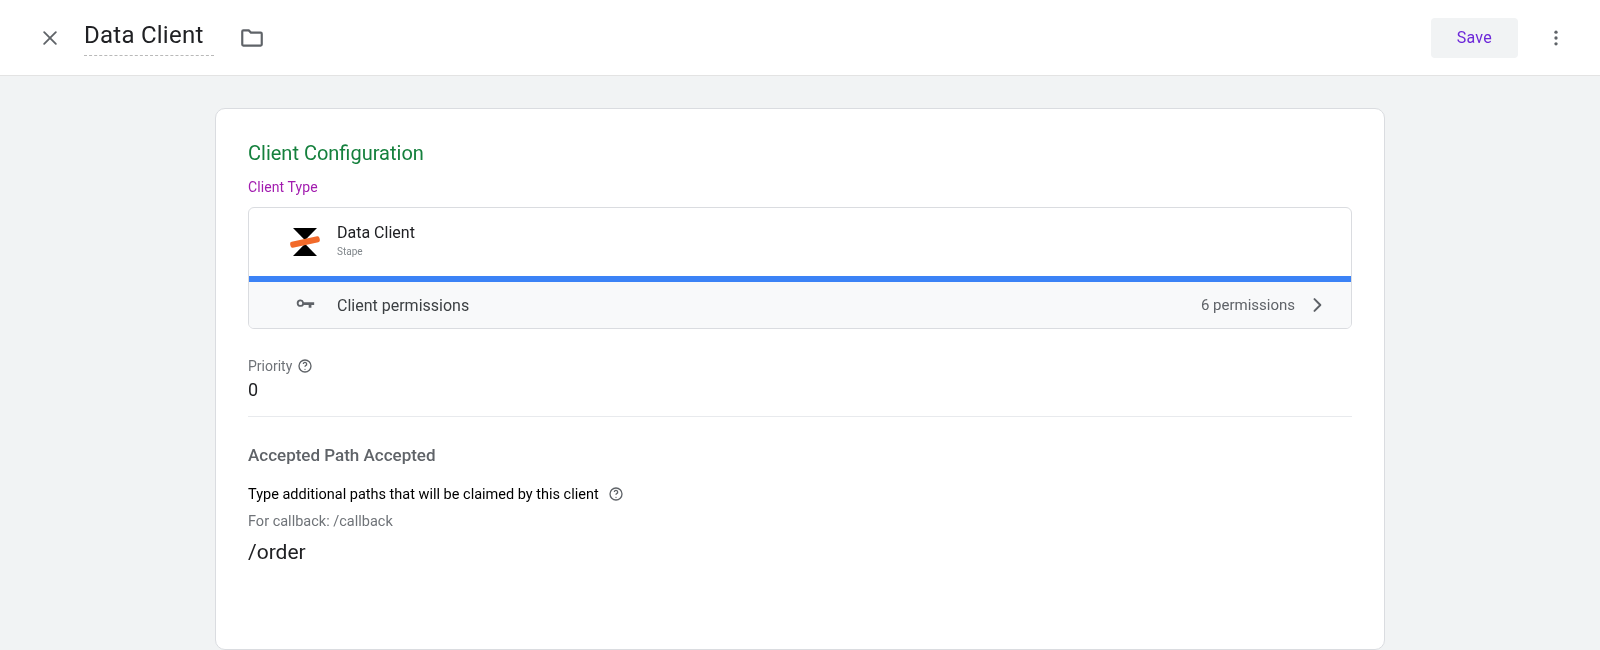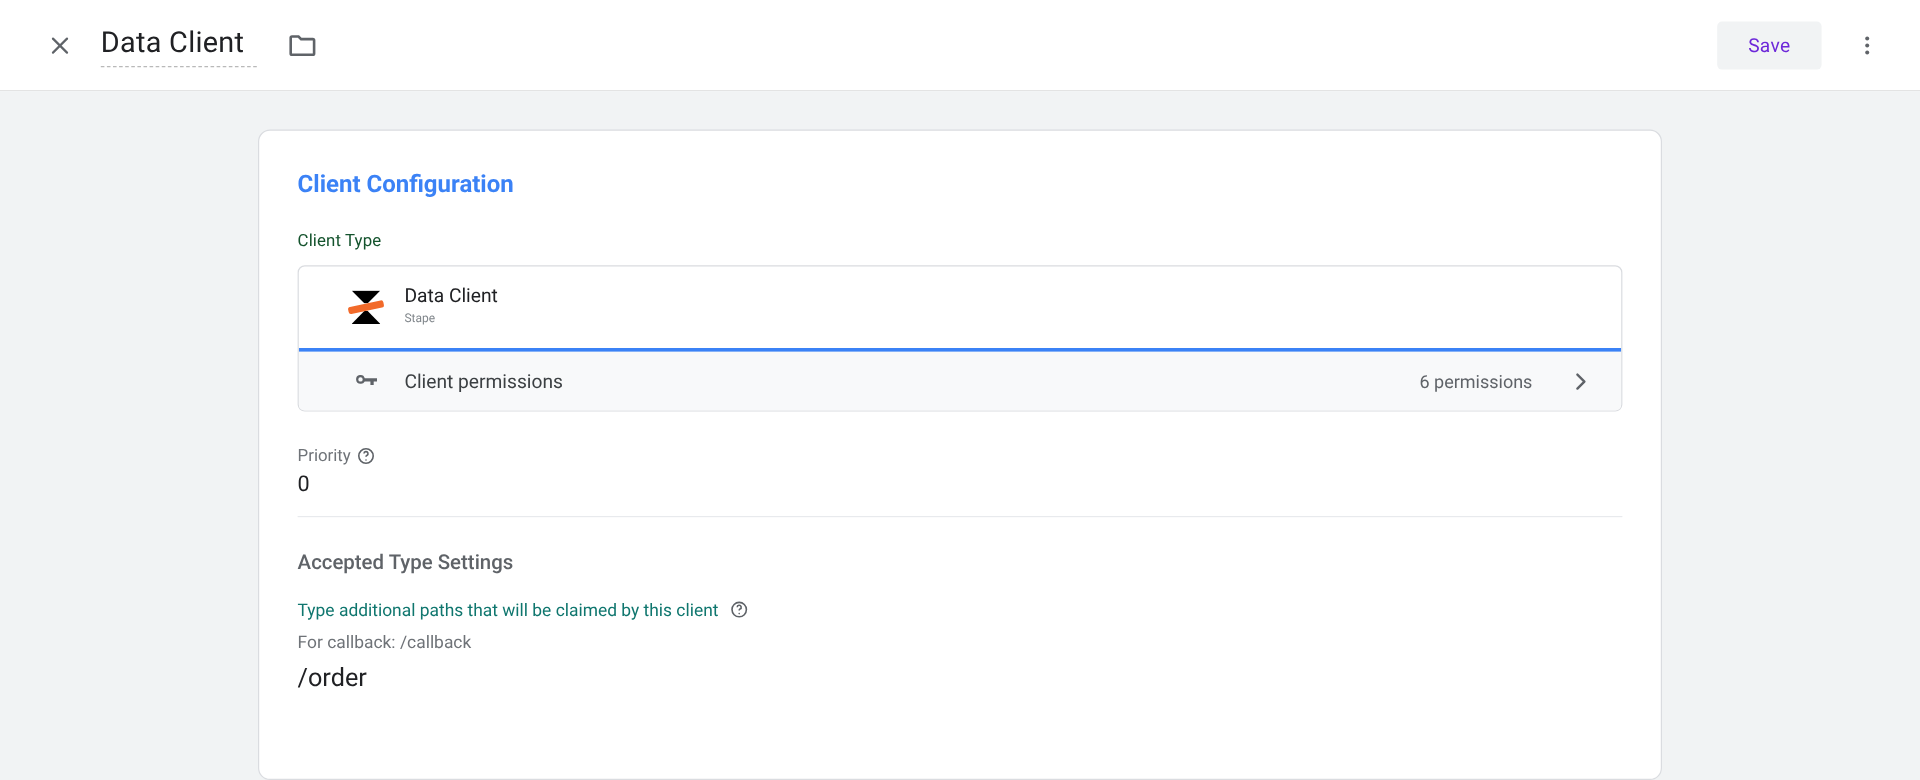--- a/index.html
+++ b/index.html
@@ -82,46 +82,46 @@
   }
   .card {
     width: 1170px;
     background: #fff;
     border: 1px solid #dadce0;
     border-radius: 10px;
     padding: 32px;
   }
   .card-title {
     font-size: 20px;
-    font-weight: 700;
-    color: #3b82f6;
-    margin-bottom: 28px;
+    font-weight: 400;
+    color: #15803d;
+    margin-bottom: 14px;
   }
 
   .section-label {
     font-size: 14px;
-    color: #14532d;
+    color: #a21caf;
     margin-bottom: 12px;
     letter-spacing: 0.1px;
   }
 
   
   .ct-box {
     border: 1px solid #dadce0;
     border-radius: 6px;
     overflow: hidden;
     margin-bottom: 28px;
   }
   .ct-row {
     display: flex;
     align-items: center;
     padding: 12px 24px;
     min-height: 68px;
   }
-  .ct-row + .ct-row { border-top: 3px solid #3b82f6; justify-content: space-between; }
+  .ct-row + .ct-row { border-top: 6px solid #3b82f6; justify-content: space-between; }
   .ct-row.perm { background: #f8f9fa; min-height: 52px; cursor: pointer; }
 
   .ct-icon-slot { width: 64px; display: flex; justify-content: center; color: #5f6368; }
 
   .stape-logo {
     width: 28px; height: 28px; position: relative;
   }
   .stape-logo .hour-top,
   .stape-logo .hour-bot {
     position: absolute; left: 2px; width: 24px; height: 11px; background: #000;
@@ -131,21 +131,21 @@
   .stape-logo .slash {
     position: absolute; top: 11px; left: -1px; width: 30px; height: 6px;
     background: #f26a2a; transform: rotate(-12deg); border-radius: 2px;
   }
 
   .ct-text { flex: 1; }
   .ct-name { font-size: 16px; color: #202124; line-height: 20px; }
   .ct-sub  { font-size: 10px; color: #80868b; line-height: 18px; }
 
   .perm-label { font-size: 16px; color: #3c4043; flex: 1; }
-  .perm-count { font-size: 15px; color: #5f6368; margin-right: 30px; }
+  .perm-count { font-size: 15px; color: #5f6368; margin-right: 12px; }
 
   
   .label-row { display: flex; align-items: center; gap: 4px; }
   .label-row .lbl { font-size: 14px; color: #6f7378; }
   .help { width:18px; height:18px; color:#5f6368; cursor:pointer; display:inline-flex; align-items:center; justify-content:center; }
 
   .priority-val {
     font-size: 18px;
     color: #202124;
     margin-top: 4px;
@@ -159,21 +159,21 @@
 
   
   .aps-title {
     font-size: 17px;
     color: #5f6368;
     font-weight: 500;
     margin-bottom: 20px;
   }
   .aps-help-line {
     display: flex; align-items: center; gap: 8px;
-    font-size: 14.5px; color: #0f766e;
+    font-size: 14.5px; color: #000000;
     margin-bottom: 10px;
   }
   .aps-example {
     font-size: 14.5px; color: #6f7378;
     margin-bottom: 10px;
   }
   .path-input {
     width: 100%;
     border: none;
     outline: none;
@@ -262,21 +262,21 @@
             <path d="M9.5 9a2.5 2.5 0 1 1 3.5 2.3c-.9.4-1 1-1 1.7"></path>
             <circle cx="12" cy="17" r="1" fill="currentColor" stroke="none"></circle>
           </svg>
       </span>
     </div>
     <div class="priority-val">0</div>
 
     <hr class="sep">
 
     
-    <div class="aps-title">Accepted Type Settings</div>
+    <div class="aps-title">Accepted Path Accepted</div>
 
     <div class="aps-help-line">
       <span>Type additional paths that will be claimed by this client</span>
       <span class="help">
         <svg width="16" height="16" viewBox="0 0 24 24" fill="none" stroke="currentColor" stroke-width="2">
             <circle cx="12" cy="12" r="9"></circle>
             <path d="M9.5 9a2.5 2.5 0 1 1 3.5 2.3c-.9.4-1 1-1 1.7"></path>
             <circle cx="12" cy="17" r="1" fill="currentColor" stroke="none"></circle>
           </svg>
       </span>

